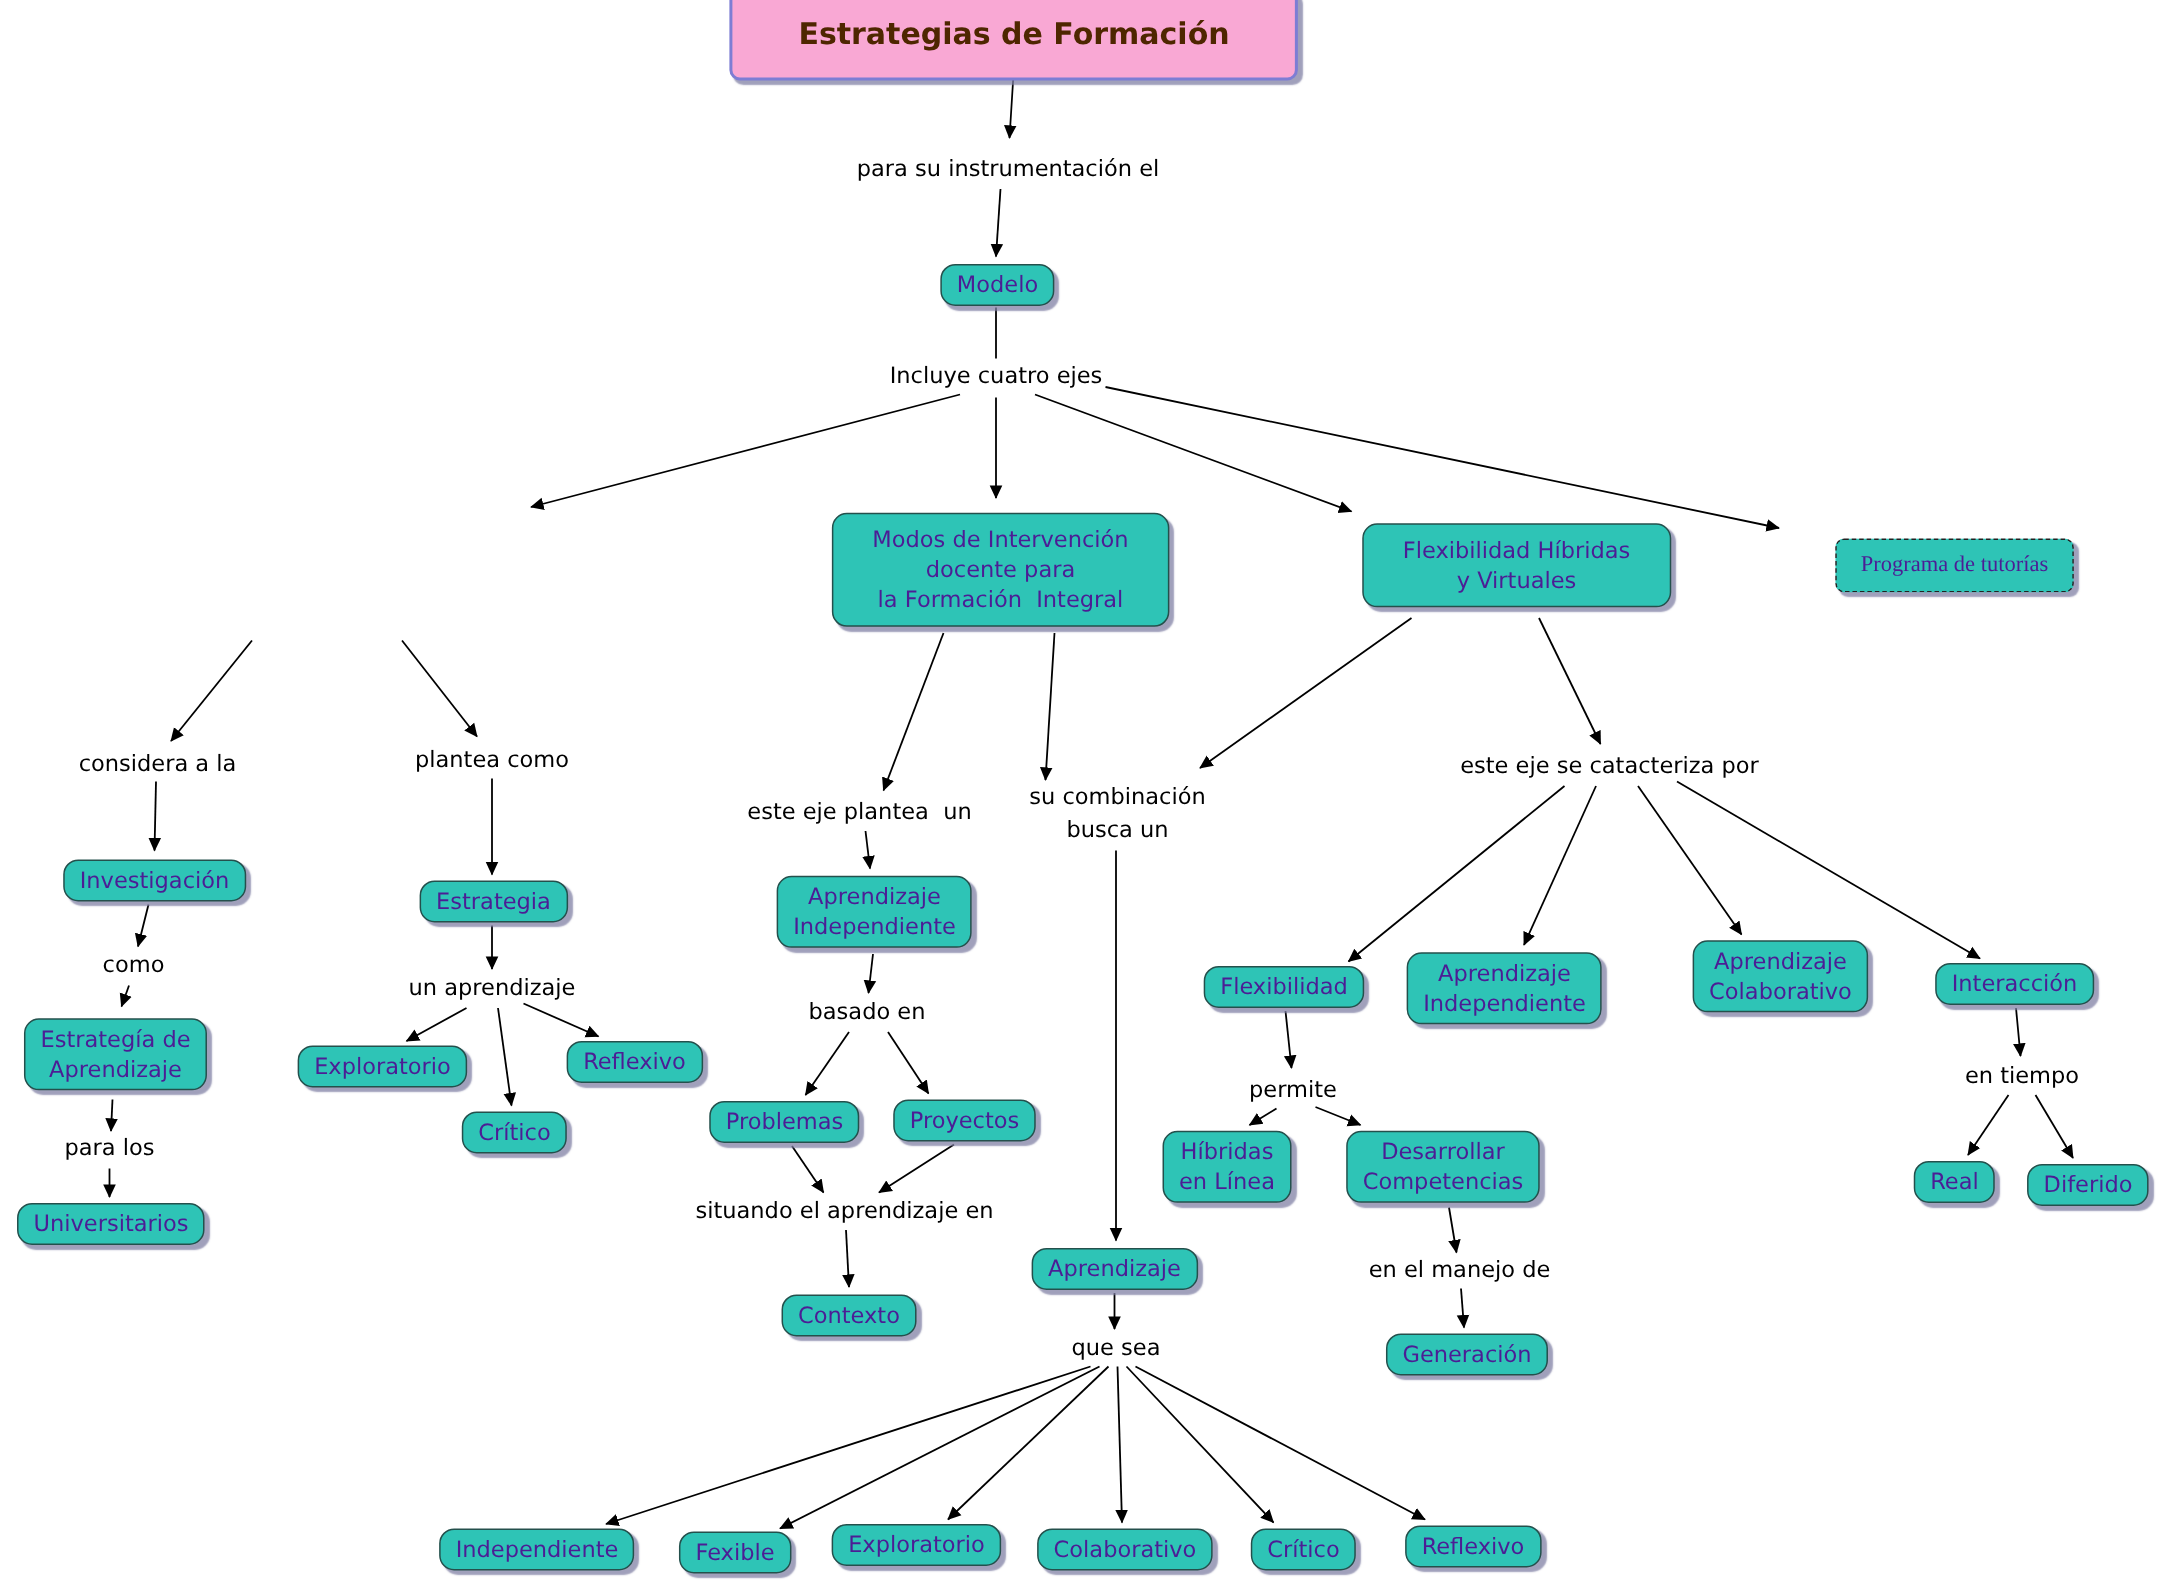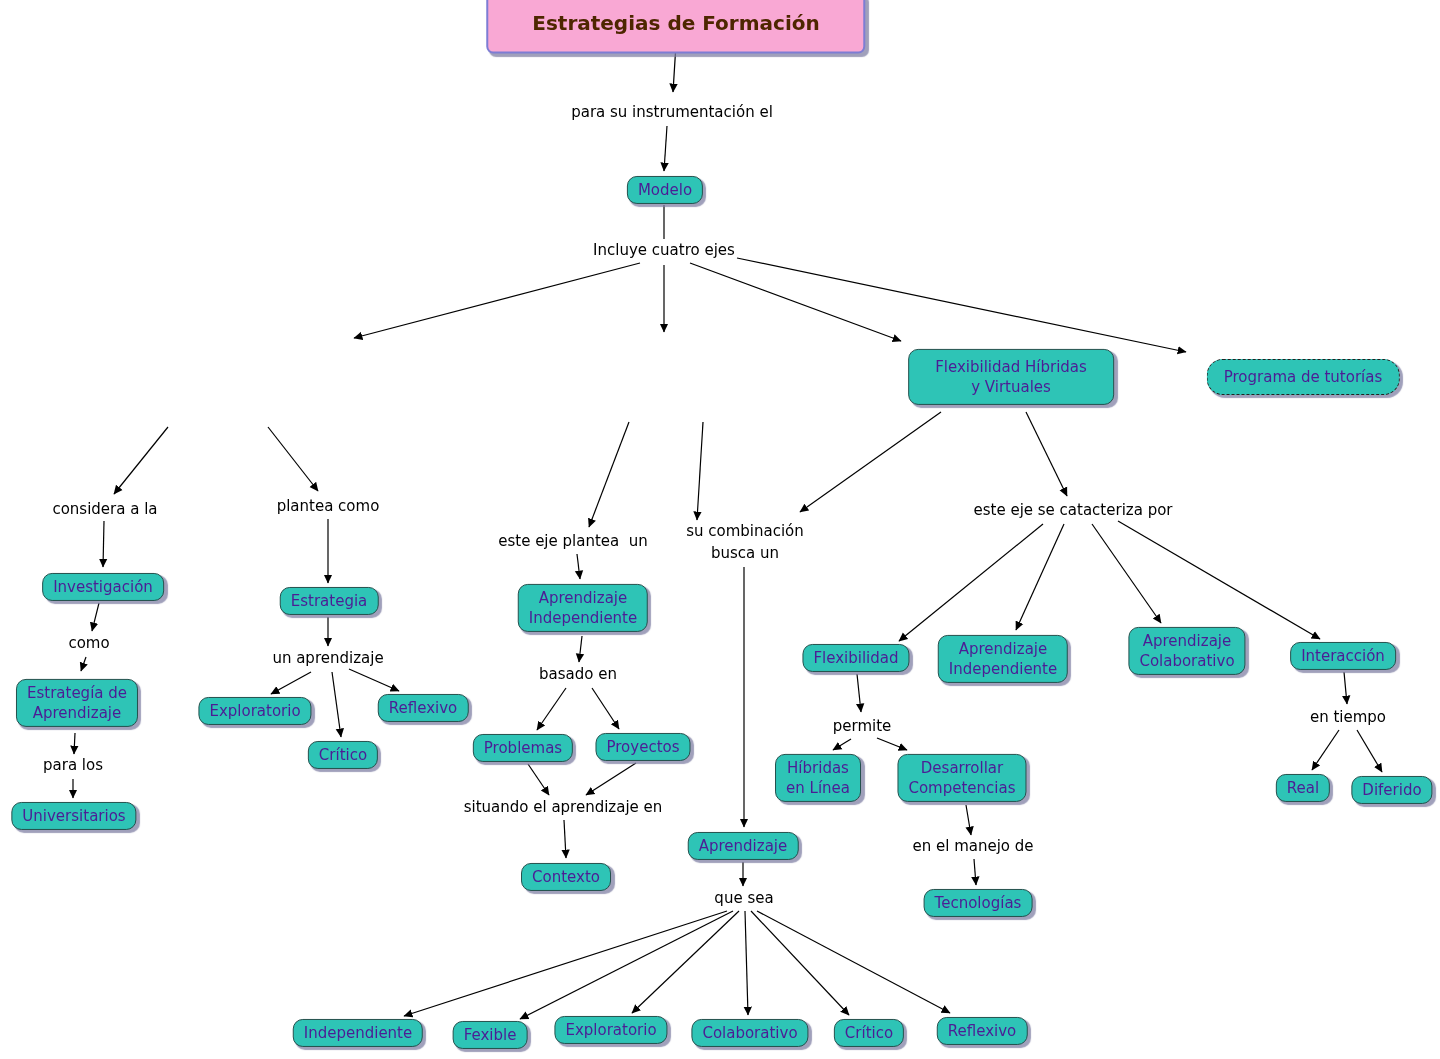--- a/index.html
+++ b/index.html
@@ -21,21 +21,21 @@
     color:#4c1d95; text-align:center; white-space:pre-wrap;
     box-shadow:3px 3px 1px rgba(128,128,164,0.75);
   }
   .node--lg { padding:7px 26px; }
   .node--title {
     background:#f9a8d4; border:2px solid #7d7dd4; border-radius:7px;
     font-size:20px; font-weight:bold; color:#4e2600;
     padding:15px 44px;
   }
   .node--dashed {
-    border:1.6px dashed #222; border-radius:16px; padding:7px 16px;
+    border:1.6px dashed #222; border-radius:6px; padding:7px 16px;font-family:Liberation Serif, serif;
   }
   .label {
     position:absolute; transform:translate(-50%,-50%);
     width:max-content;
     font-size:15px; line-height:1.45; color:#000;
     text-align:center; white-space:pre-wrap;
   }
 </style>
 </head>
 <body>
@@ -116,20 +116,23 @@
 busca un</div>
   <div class="label" style="left:578px;top:675px">basado en</div>
   <div class="label" style="left:563px;top:808px">situando el aprendizaje en</div>
   <div class="label" style="left:744px;top:899px">que sea</div>
   <div class="label" style="left:1073px;top:511px">este eje se catacteriza por</div>
   <div class="label" style="left:862px;top:727px">permite</div>
   <div class="label" style="left:973px;top:847px">en el manejo de</div>
   <div class="label" style="left:1348px;top:718px">en tiempo</div>
 
   <div class="node" style="left:665px;top:190px">Modelo</div>
+  <div class="node node--lg" style="left:667px;top:380px">Modos de Intervención
+docente para
+la Formación  Integral</div>
   <div class="node node--lg" style="left:1011px;top:377px">Flexibilidad Híbridas
 y Virtuales</div>
   <div class="node node--dashed" style="left:1303px;top:377px">Programa de tutorías</div>
 
   <div class="node" style="left:103px;top:587px">Investigación</div>
   <div class="node" style="left:77px;top:703px">Estrategía de
 Aprendizaje</div>
   <div class="node" style="left:74px;top:816px">Universitarios</div>
 
   <div class="node" style="left:329px;top:601px">Estrategia</div>
@@ -149,21 +152,21 @@
   <div class="node" style="left:1003px;top:659px">Aprendizaje
 Independiente</div>
   <div class="node" style="left:1187px;top:651px">Aprendizaje
 Colaborativo</div>
   <div class="node" style="left:1343px;top:656px">Interacción</div>
 
   <div class="node" style="left:818px;top:778px">Híbridas
 en Línea</div>
   <div class="node" style="left:962px;top:778px">Desarrollar
 Competencias</div>
-  <div class="node" style="left:978px;top:903px">Tecnologías</div>
+  <div class="node" style="left:978px;top:903px">Generación</div>
 
   <div class="node" style="left:1303px;top:788px">Real</div>
   <div class="node" style="left:1392px;top:790px">Diferido</div>
 
   <div class="node" style="left:358px;top:1033px">Independiente</div>
   <div class="node" style="left:490px;top:1035px">Fexible</div>
   <div class="node" style="left:611px;top:1030px">Exploratorio</div>
   <div class="node" style="left:750px;top:1033px">Colaborativo</div>
   <div class="node" style="left:869px;top:1033px">Crítico</div>
   <div class="node" style="left:982px;top:1031px">Reflexivo</div>

